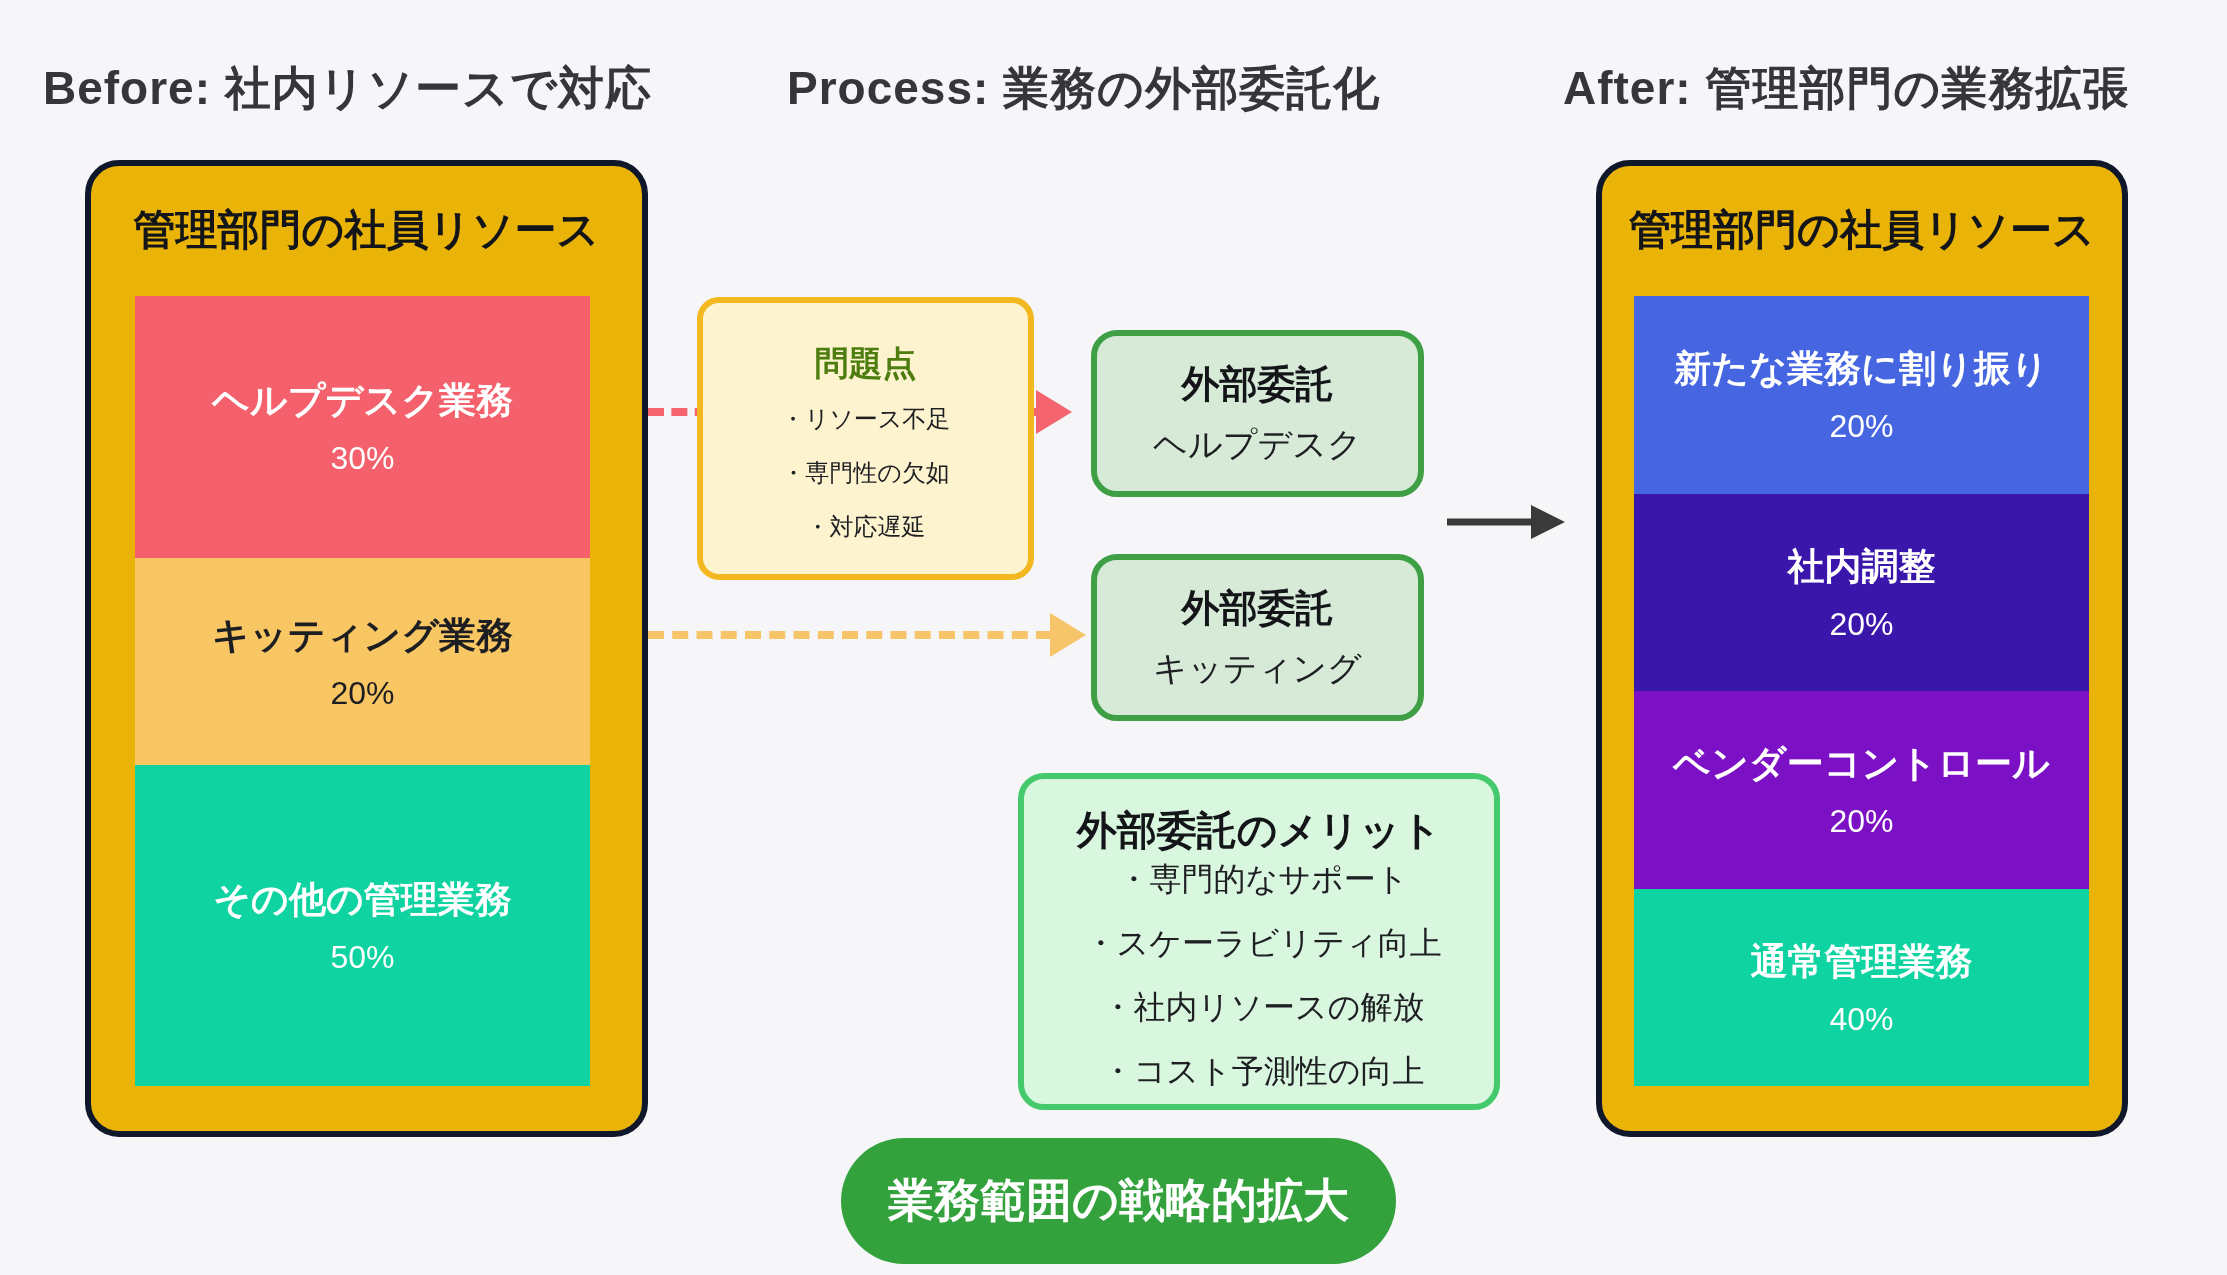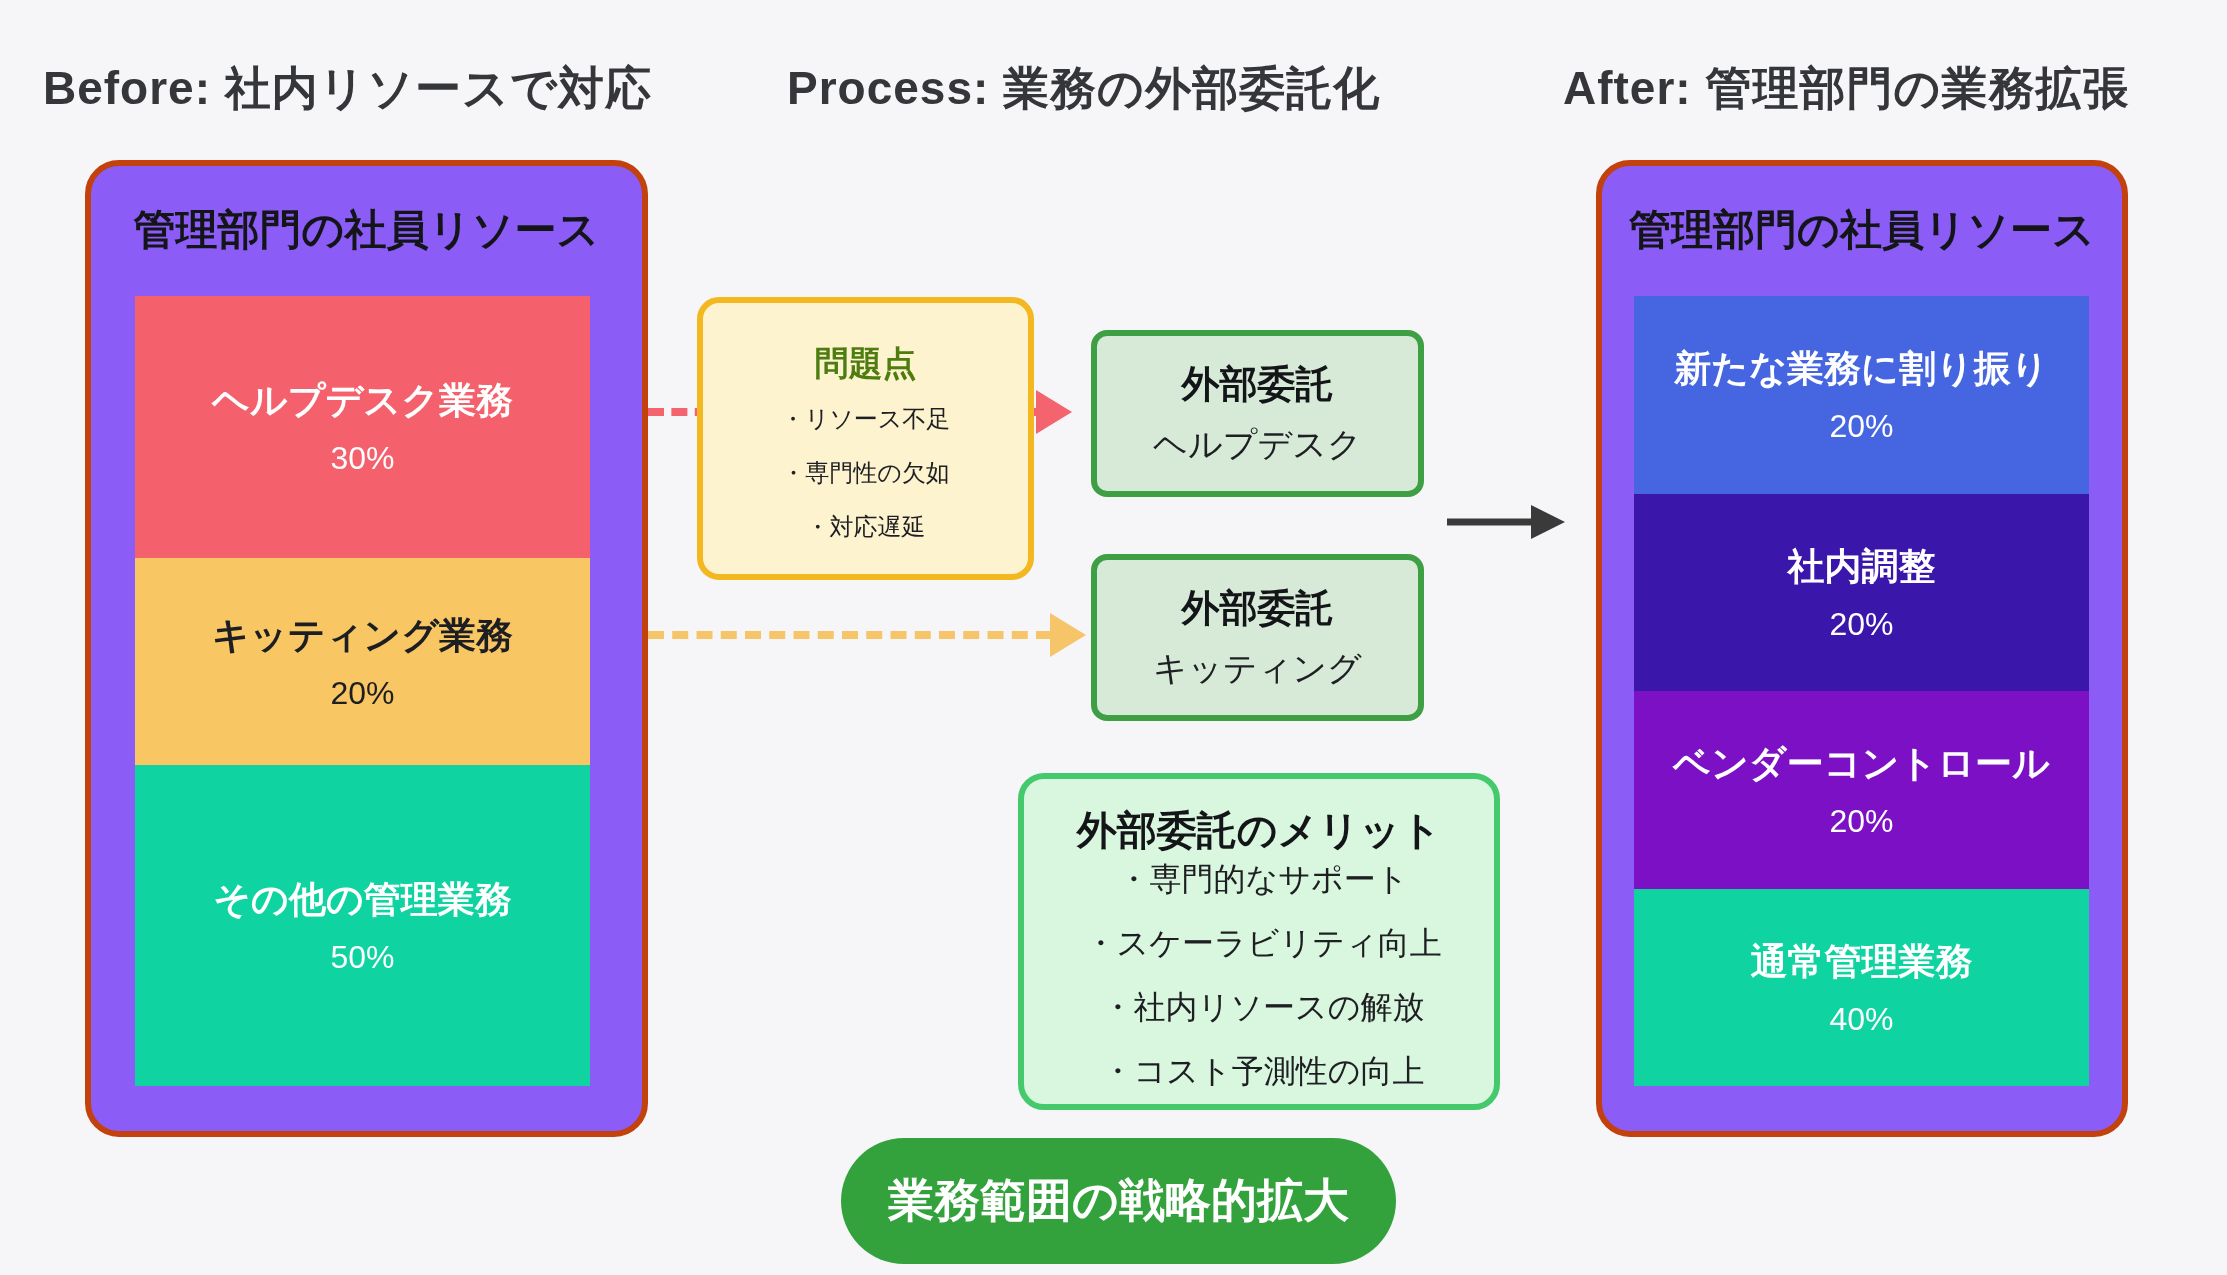--- a/index.html
+++ b/index.html
@@ -18,22 +18,22 @@
     font-size:46px;font-weight:bold;color:#35363a;
     white-space:nowrap;letter-spacing:1px;
   }
   .col-header.before{left:43px;}
   .col-header.process{left:787px;}
   .col-header.after{left:1563px;}
 
   
   .panel{
     position:absolute;top:160px;height:977px;
-    background:#8b5cf6;
-    border:6px solid #c2410c;
+    background:#eab308;
+    border:6px solid #0f172a;
     border-radius:34px;
     box-sizing:border-box;
   }
   .panel.before{left:85px;width:563px;}
   .panel.after{left:1596px;width:532px;}
   .panel-title{
     margin:0;position:absolute;top:36px;left:0;right:0;
     text-align:center;font-size:42px;font-weight:bold;color:#141519;
     white-space:nowrap;
   }
@@ -55,21 +55,21 @@
     background:#fdf3cf;border:6px solid #f3b71f;border-radius:22px;
     box-sizing:border-box;text-align:center;
   }
   .problem-title{margin:16px;padding-top:22px;font-size:34px;font-weight:bold;color:#4d7c0f;}
   .problem-items{margin-top:14px;display:flex;flex-direction:column;gap:22px;}
   .problem-item{font-size:24px;color:#1e1f23;white-space:nowrap;}
 
   
   .outsource-box{
     position:absolute;left:1091px;width:333px;height:167px;
-    background:#d6ead7;border:6px solid #3f9f45;border-radius:16px;
+    background:#d6ead7;border:6px solid #3f9f45;border-radius:26px;
     box-sizing:border-box;display:flex;flex-direction:column;
     align-items:center;justify-content:center;gap:12px;
   }
   .outsource-box.first{top:330px;}
   .outsource-box.second{top:554px;}
   .outsource-title{font-size:38px;font-weight:bold;color:#141519;}
   .outsource-subtitle{font-size:34px;color:#1e1f23;}
 
   
   .merit-box{

